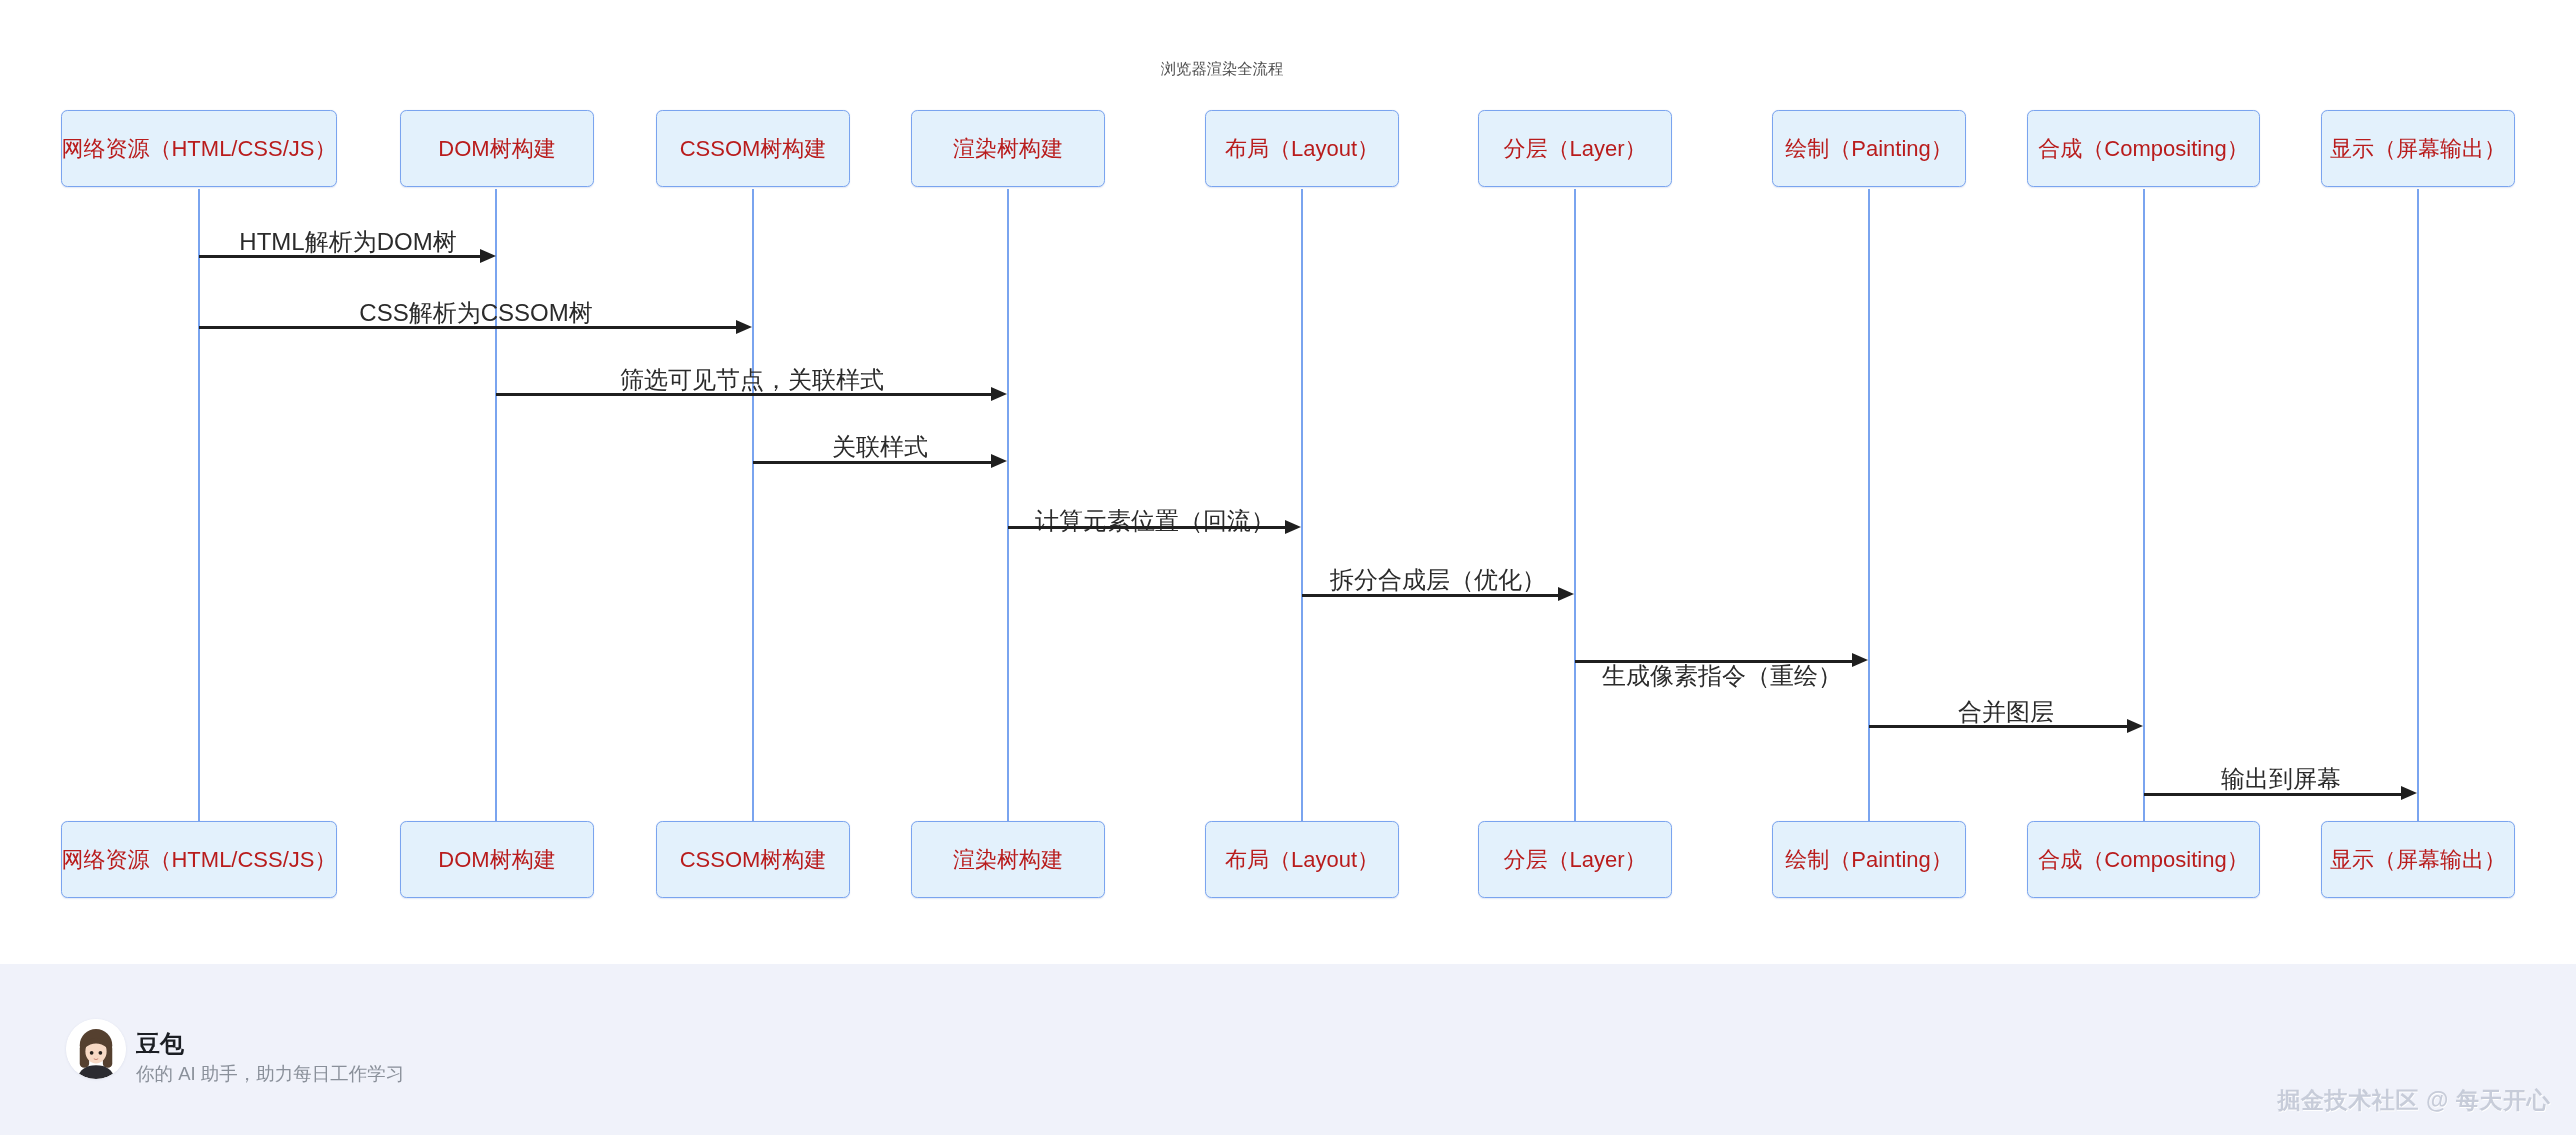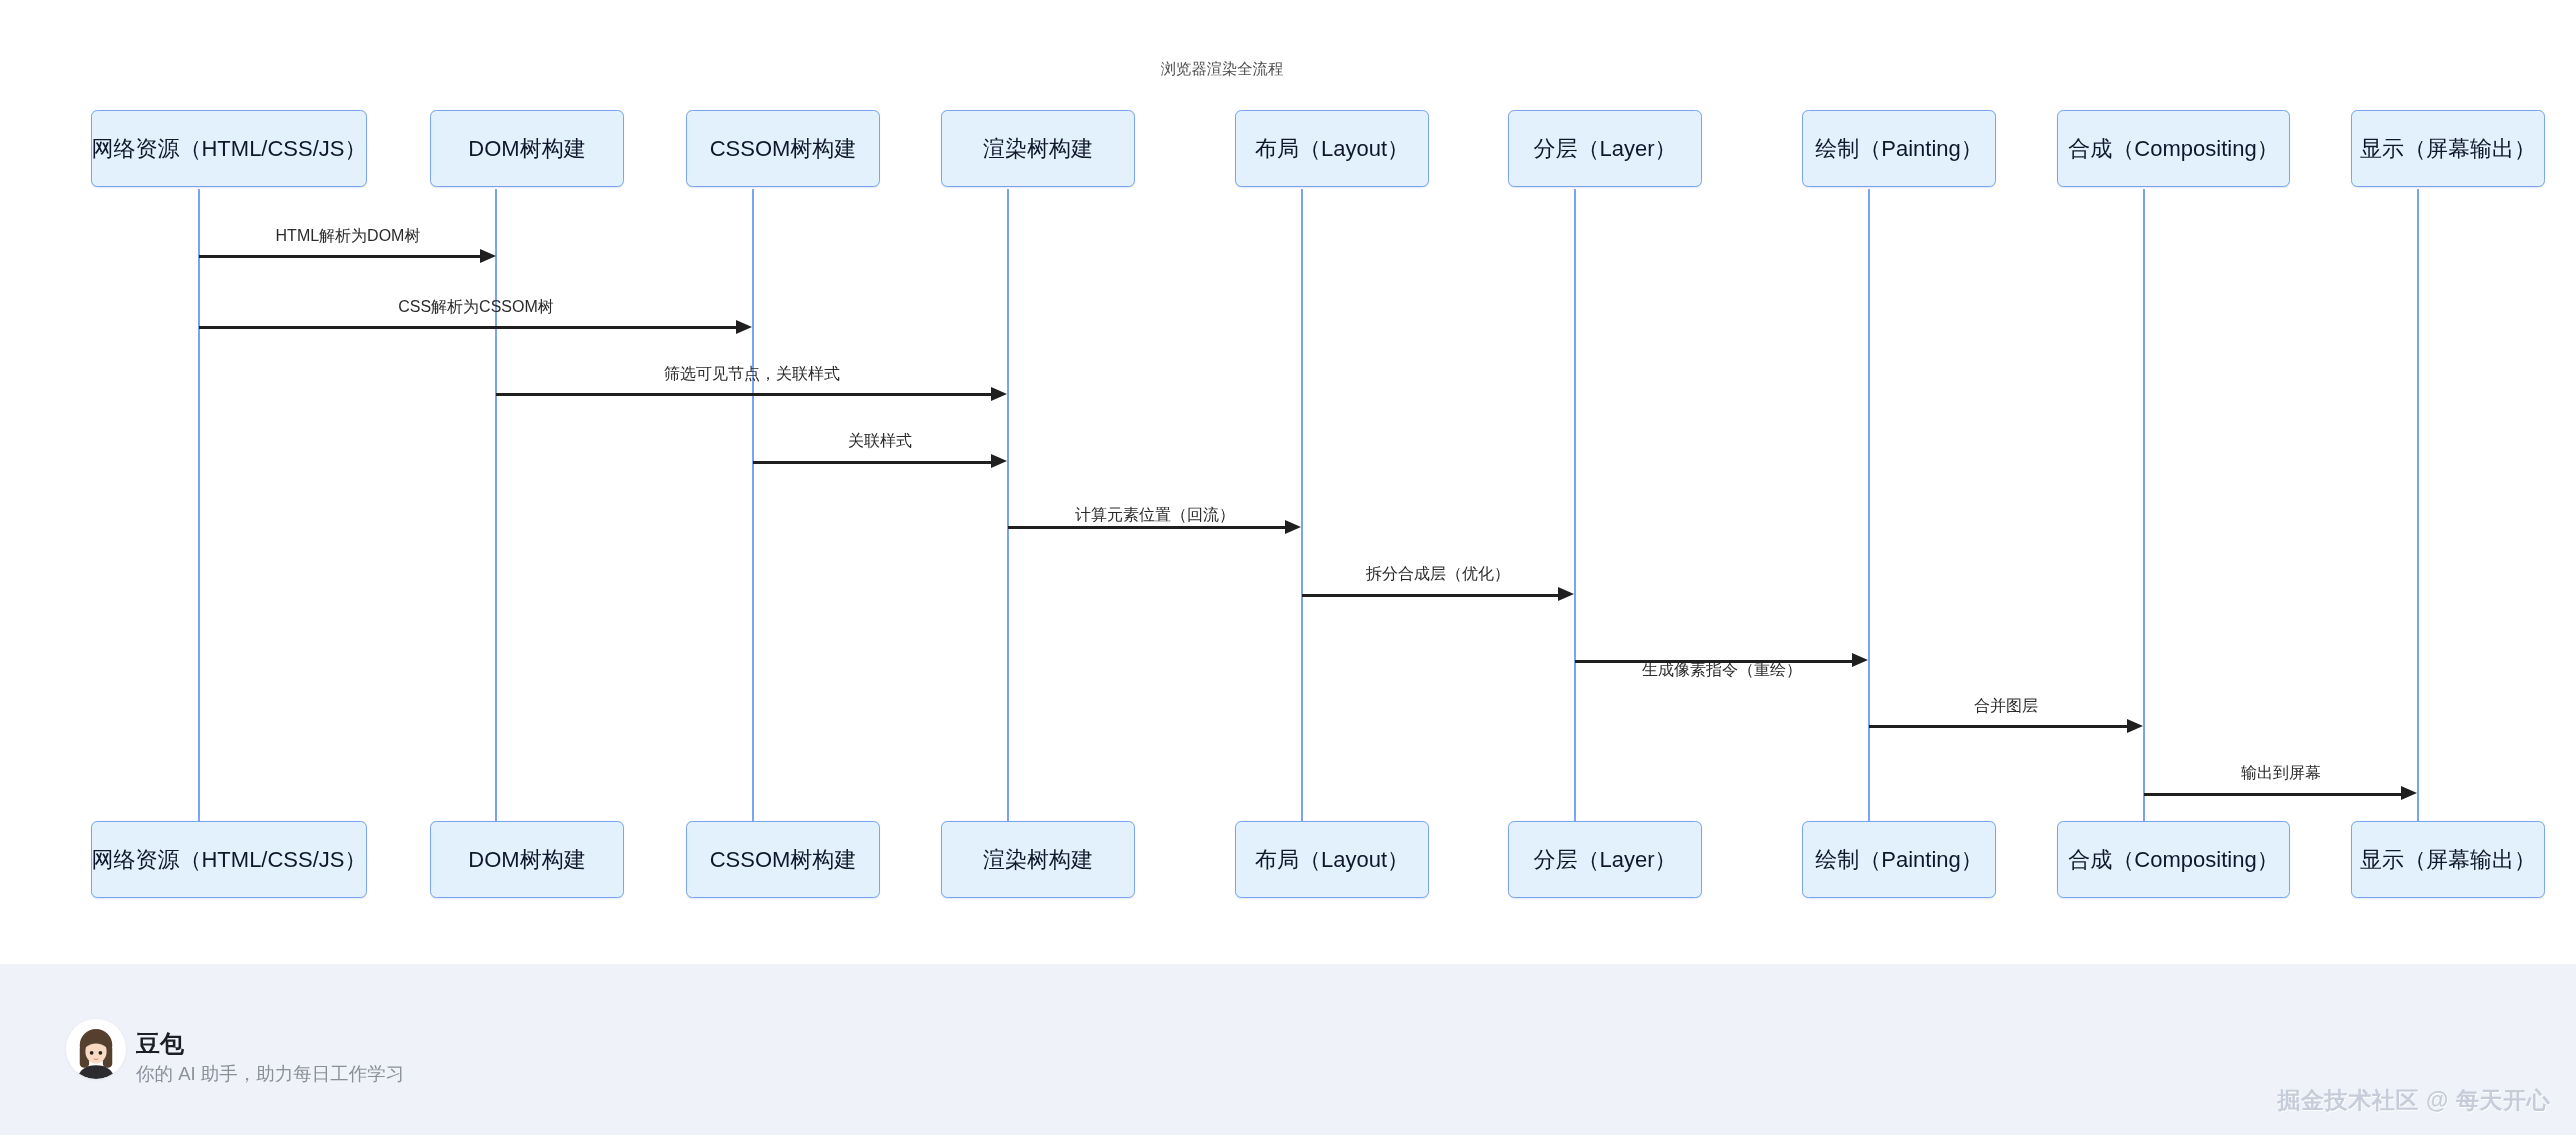--- a/index.html
+++ b/index.html
@@ -20,38 +20,37 @@
     font-size: 15.3px; color: #4d4d4d; white-space: nowrap;
   }
 
   .actor {
     position: absolute;
     height: 77px;
     background: #e3f1fc;
     border: 1.9px solid #7aa4ef;
     border-radius: 6.4px;
     display: flex; align-items: center; justify-content: center;
-    font-size: 22px; color: #0f172a;
+    font-size: 22px; color: #b91c1c;
     white-space: nowrap;
     box-sizing: border-box;
     box-shadow: 0 0.6px 1.3px rgba(90,130,200,0.18);
-    margin-left: 30px;
   }
 
   .lifeline {
     position: absolute;
     width: 1.9px;
     top: 189px; height: 633px;
     background: #7aa4ef;
   }
 
   .msg-label {
     position: absolute;
     transform: translateX(-50%);
-    font-size: 16px; color: #2b2b2b;
+    font-size: 24px; color: #2b2b2b;
     white-space: nowrap;
   }
   .msg-line {
     position: absolute;
     height: 2.6px;
     background: #1f1f1f;
   }
   .msg-head {
     position: absolute;
     width: 0; height: 0;

